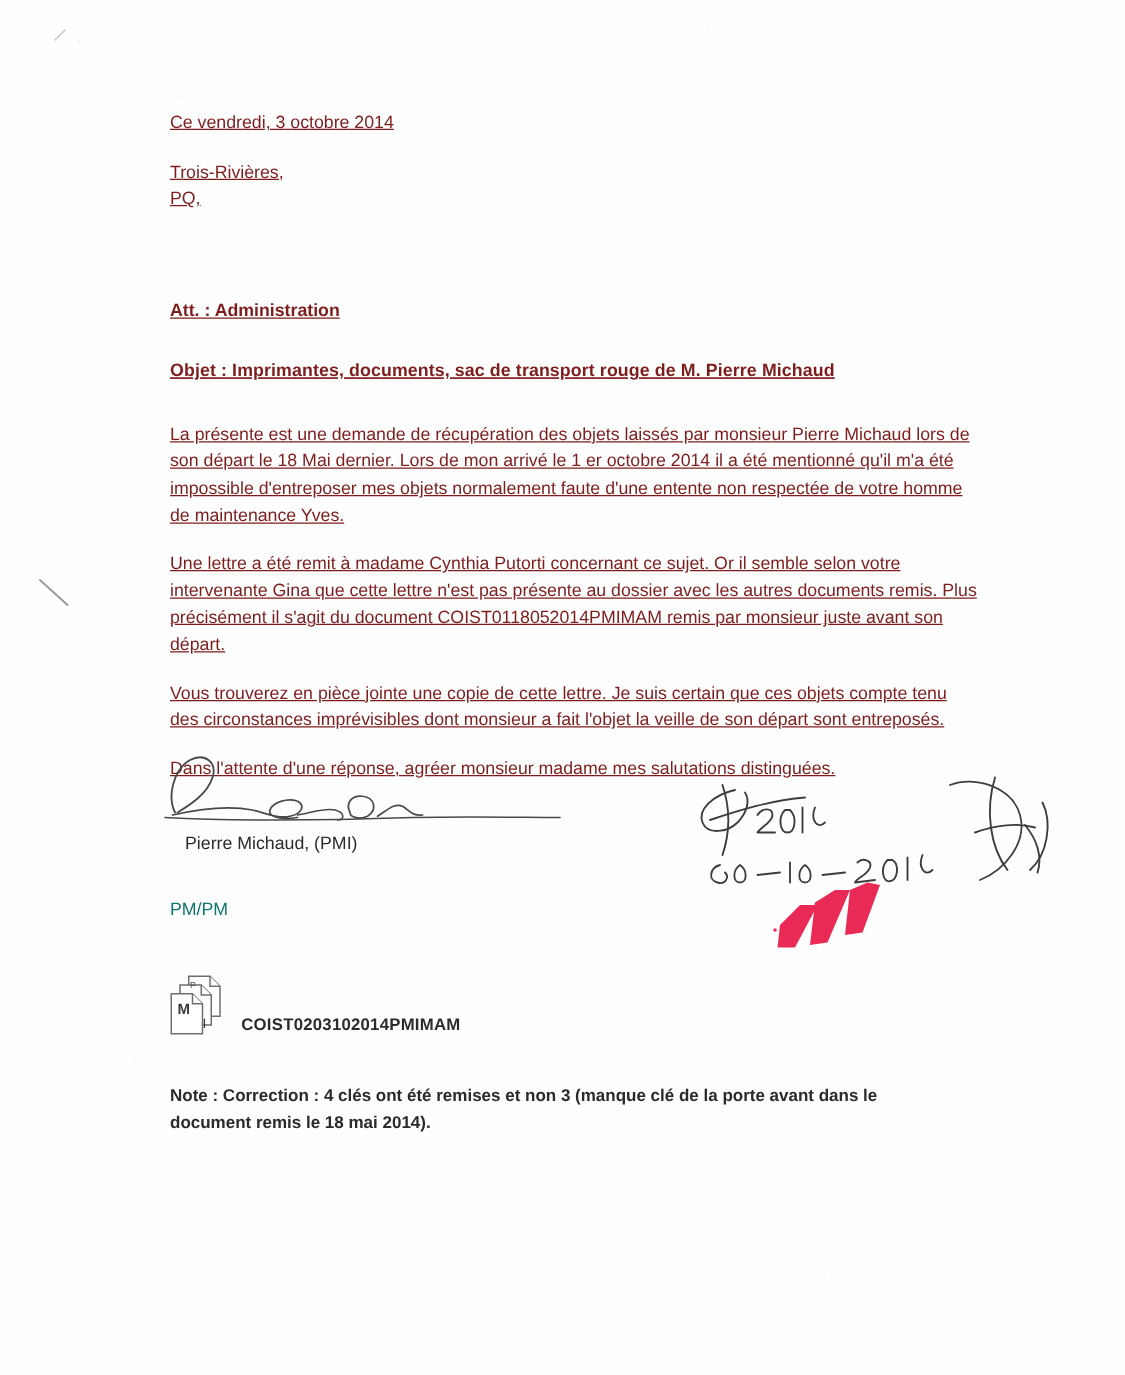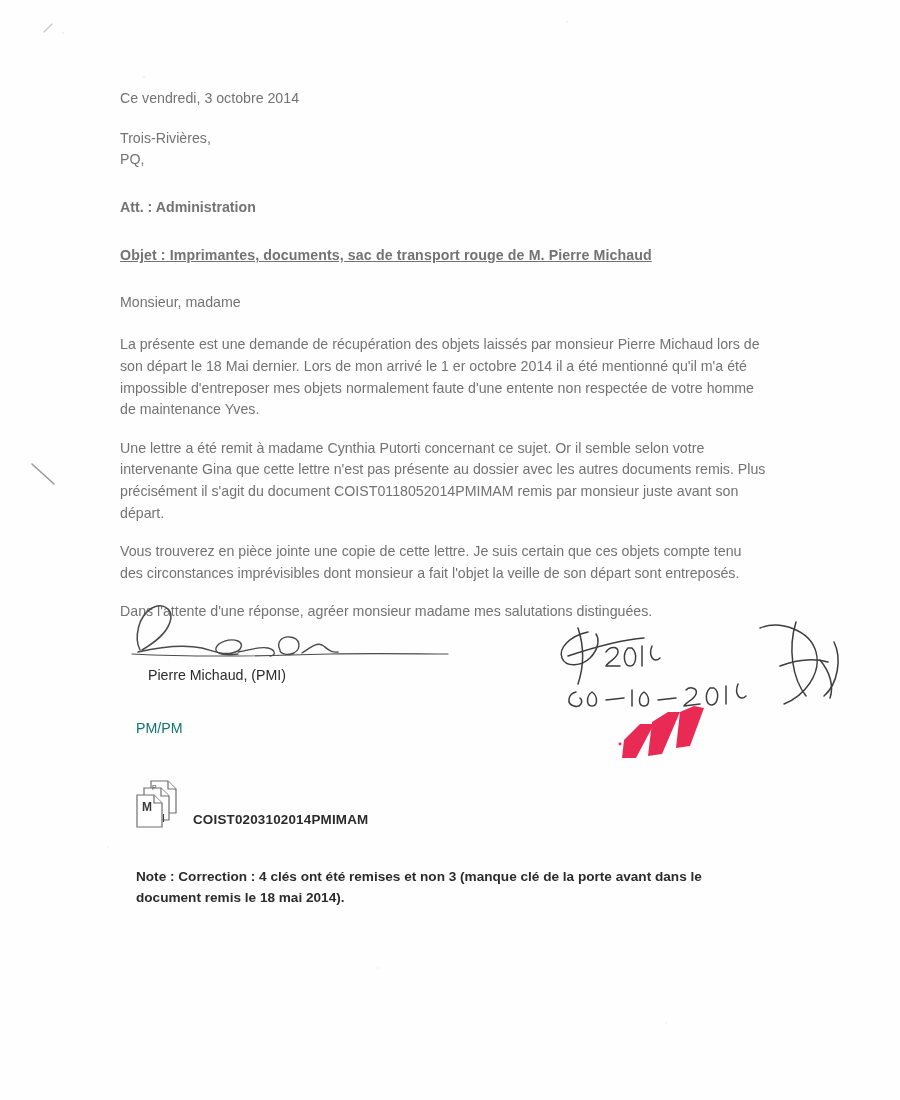--- a/index.html
+++ b/index.html
@@ -29,31 +29,32 @@
       radial-gradient(circle at 16% 7%, rgba(120,120,130,.22) 0.6px, transparent 1.2px),
       radial-gradient(circle at 63% 2%, rgba(120,120,130,.18) 0.6px, transparent 1.2px),
       radial-gradient(circle at 27% 44%, rgba(120,120,130,.14) 0.6px, transparent 1.2px),
       radial-gradient(circle at 88% 61%, rgba(120,120,130,.16) 0.6px, transparent 1.2px),
       radial-gradient(circle at 42% 88%, rgba(120,120,130,.15) 0.6px, transparent 1.2px),
       radial-gradient(circle at 74% 93%, rgba(120,120,130,.13) 0.6px, transparent 1.2px),
       radial-gradient(circle at 12% 77%, rgba(120,120,130,.13) 0.6px, transparent 1.2px);
   }
   .content {
     position: absolute;
-    left: 120px;
+    left: 136px;
     top: 88px;
     width: 650px;
-    color: #737373;
+    color: #7f1d1d;
     font-size: 14.2px;
     line-height: 1.52;
+    text-decoration: underline;
   }
   .blk { margin: 0 0 19px 0; }
   .addr-line { margin: 0; }
   .spacer-sm { height: 18px; }
-  .bold { font-weight: bold; }
+  .bold { font-weight: bold; margin-top: 42px; }
   .subject {
     font-weight: bold;
     text-decoration: underline;
     display: inline;
     letter-spacing: 0.1px;
     text-align: right;
   }
   .para {
     margin: 0 0 17px 0;
     text-align: left;
@@ -159,21 +160,20 @@
     <p class="blk bold">Att. : Administration</p>
 
     <div style="height:8px"></div>
 
     <p class="blk">
       <span class="subject">Objet : Imprimantes, documents, sac de transport rouge de M. Pierre Michaud</span>
     </p>
 
     <div style="height:6px"></div>
 
-    <p class="para">Monsieur, madame</p>
 
     <div style="height:4px"></div>
 
     <p class="para">La présente est une demande de récupération des objets laissés par monsieur Pierre Michaud lors de son départ le 18 Mai dernier. Lors de mon arrivé le 1 er octobre 2014 il a été mentionné qu'il m'a été impossible d'entreposer mes objets normalement faute d'une entente non respectée de votre homme de maintenance Yves.</p>
     <p class="para">Une lettre a été remit à madame Cynthia Putorti concernant ce sujet. Or il semble selon votre intervenante Gina que cette lettre n'est pas présente au dossier avec les autres documents remis. Plus précisément il s'agit du document COIST0118052014PMIMAM remis par monsieur juste avant son départ.</p>
     <p class="para">Vous trouverez en pièce jointe une copie de cette lettre. Je suis certain que ces objets compte tenu des circonstances imprévisibles dont monsieur a fait l'objet la veille de son départ sont entreposés.</p>
     <p class="para">Dans l'attente d'une réponse, agréer monsieur madame mes salutations distinguées.</p>
   </div>
 
   <svg class="sig-area" viewBox="0 0 330 70">

